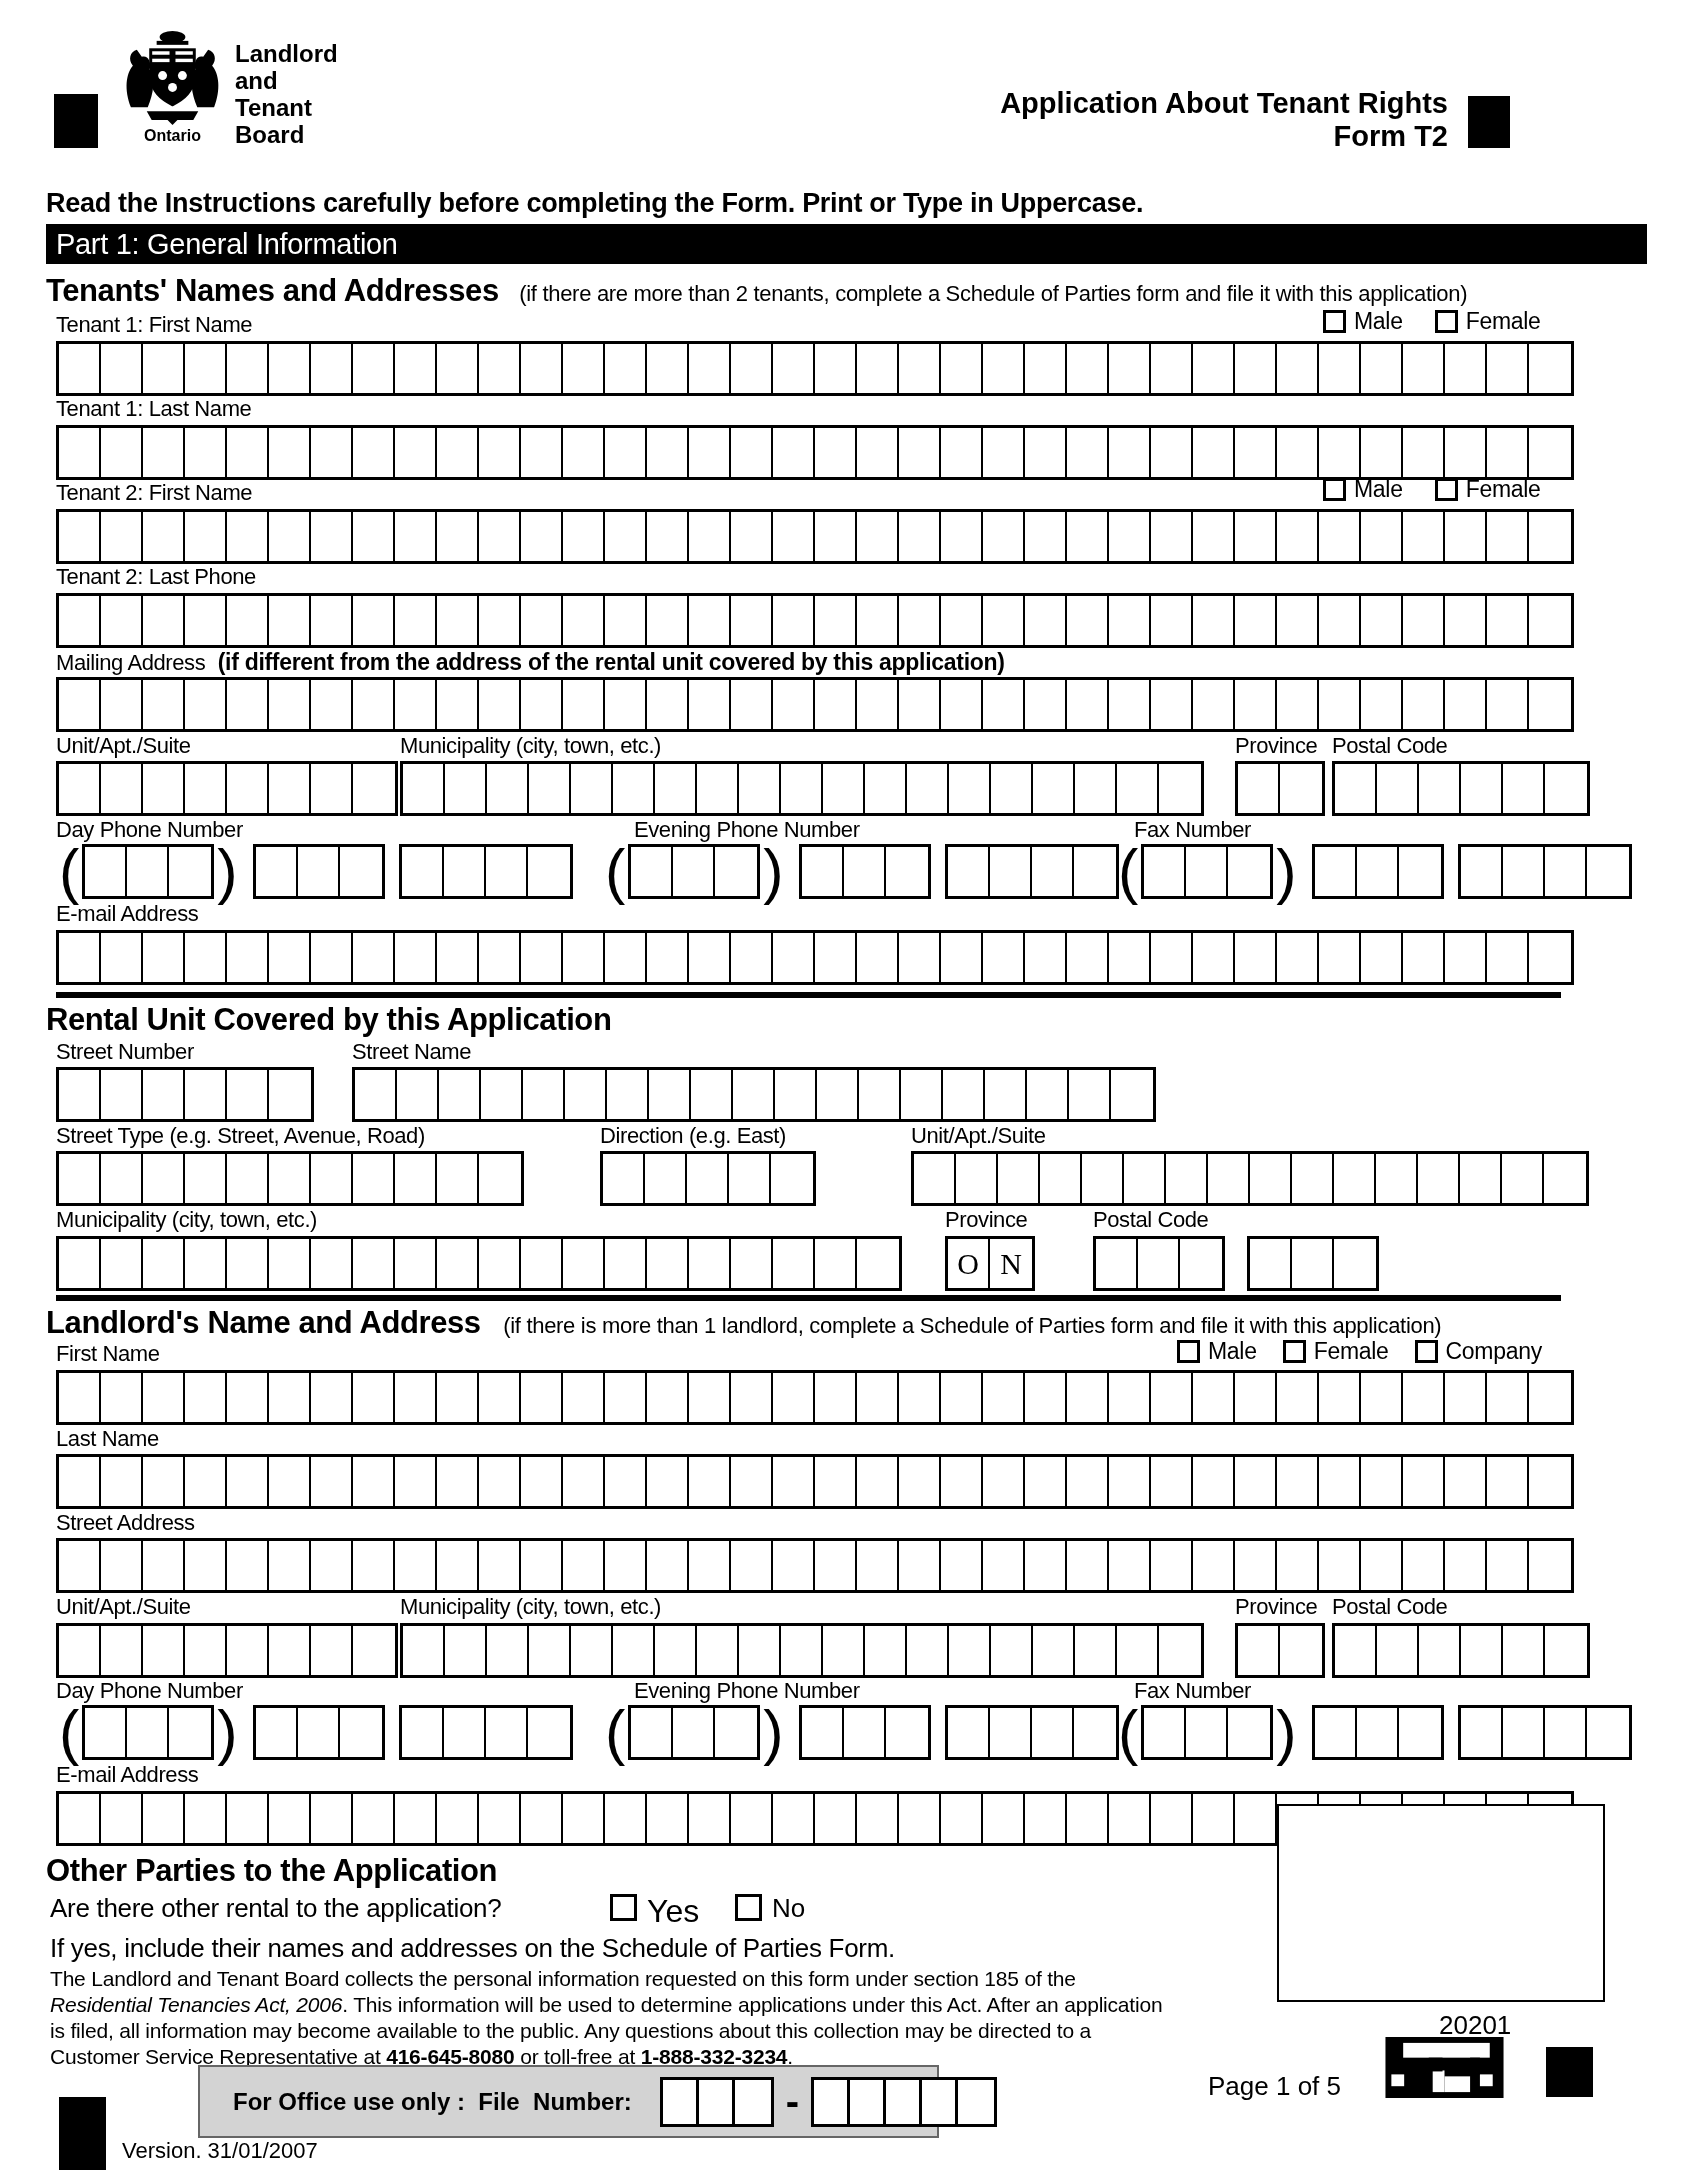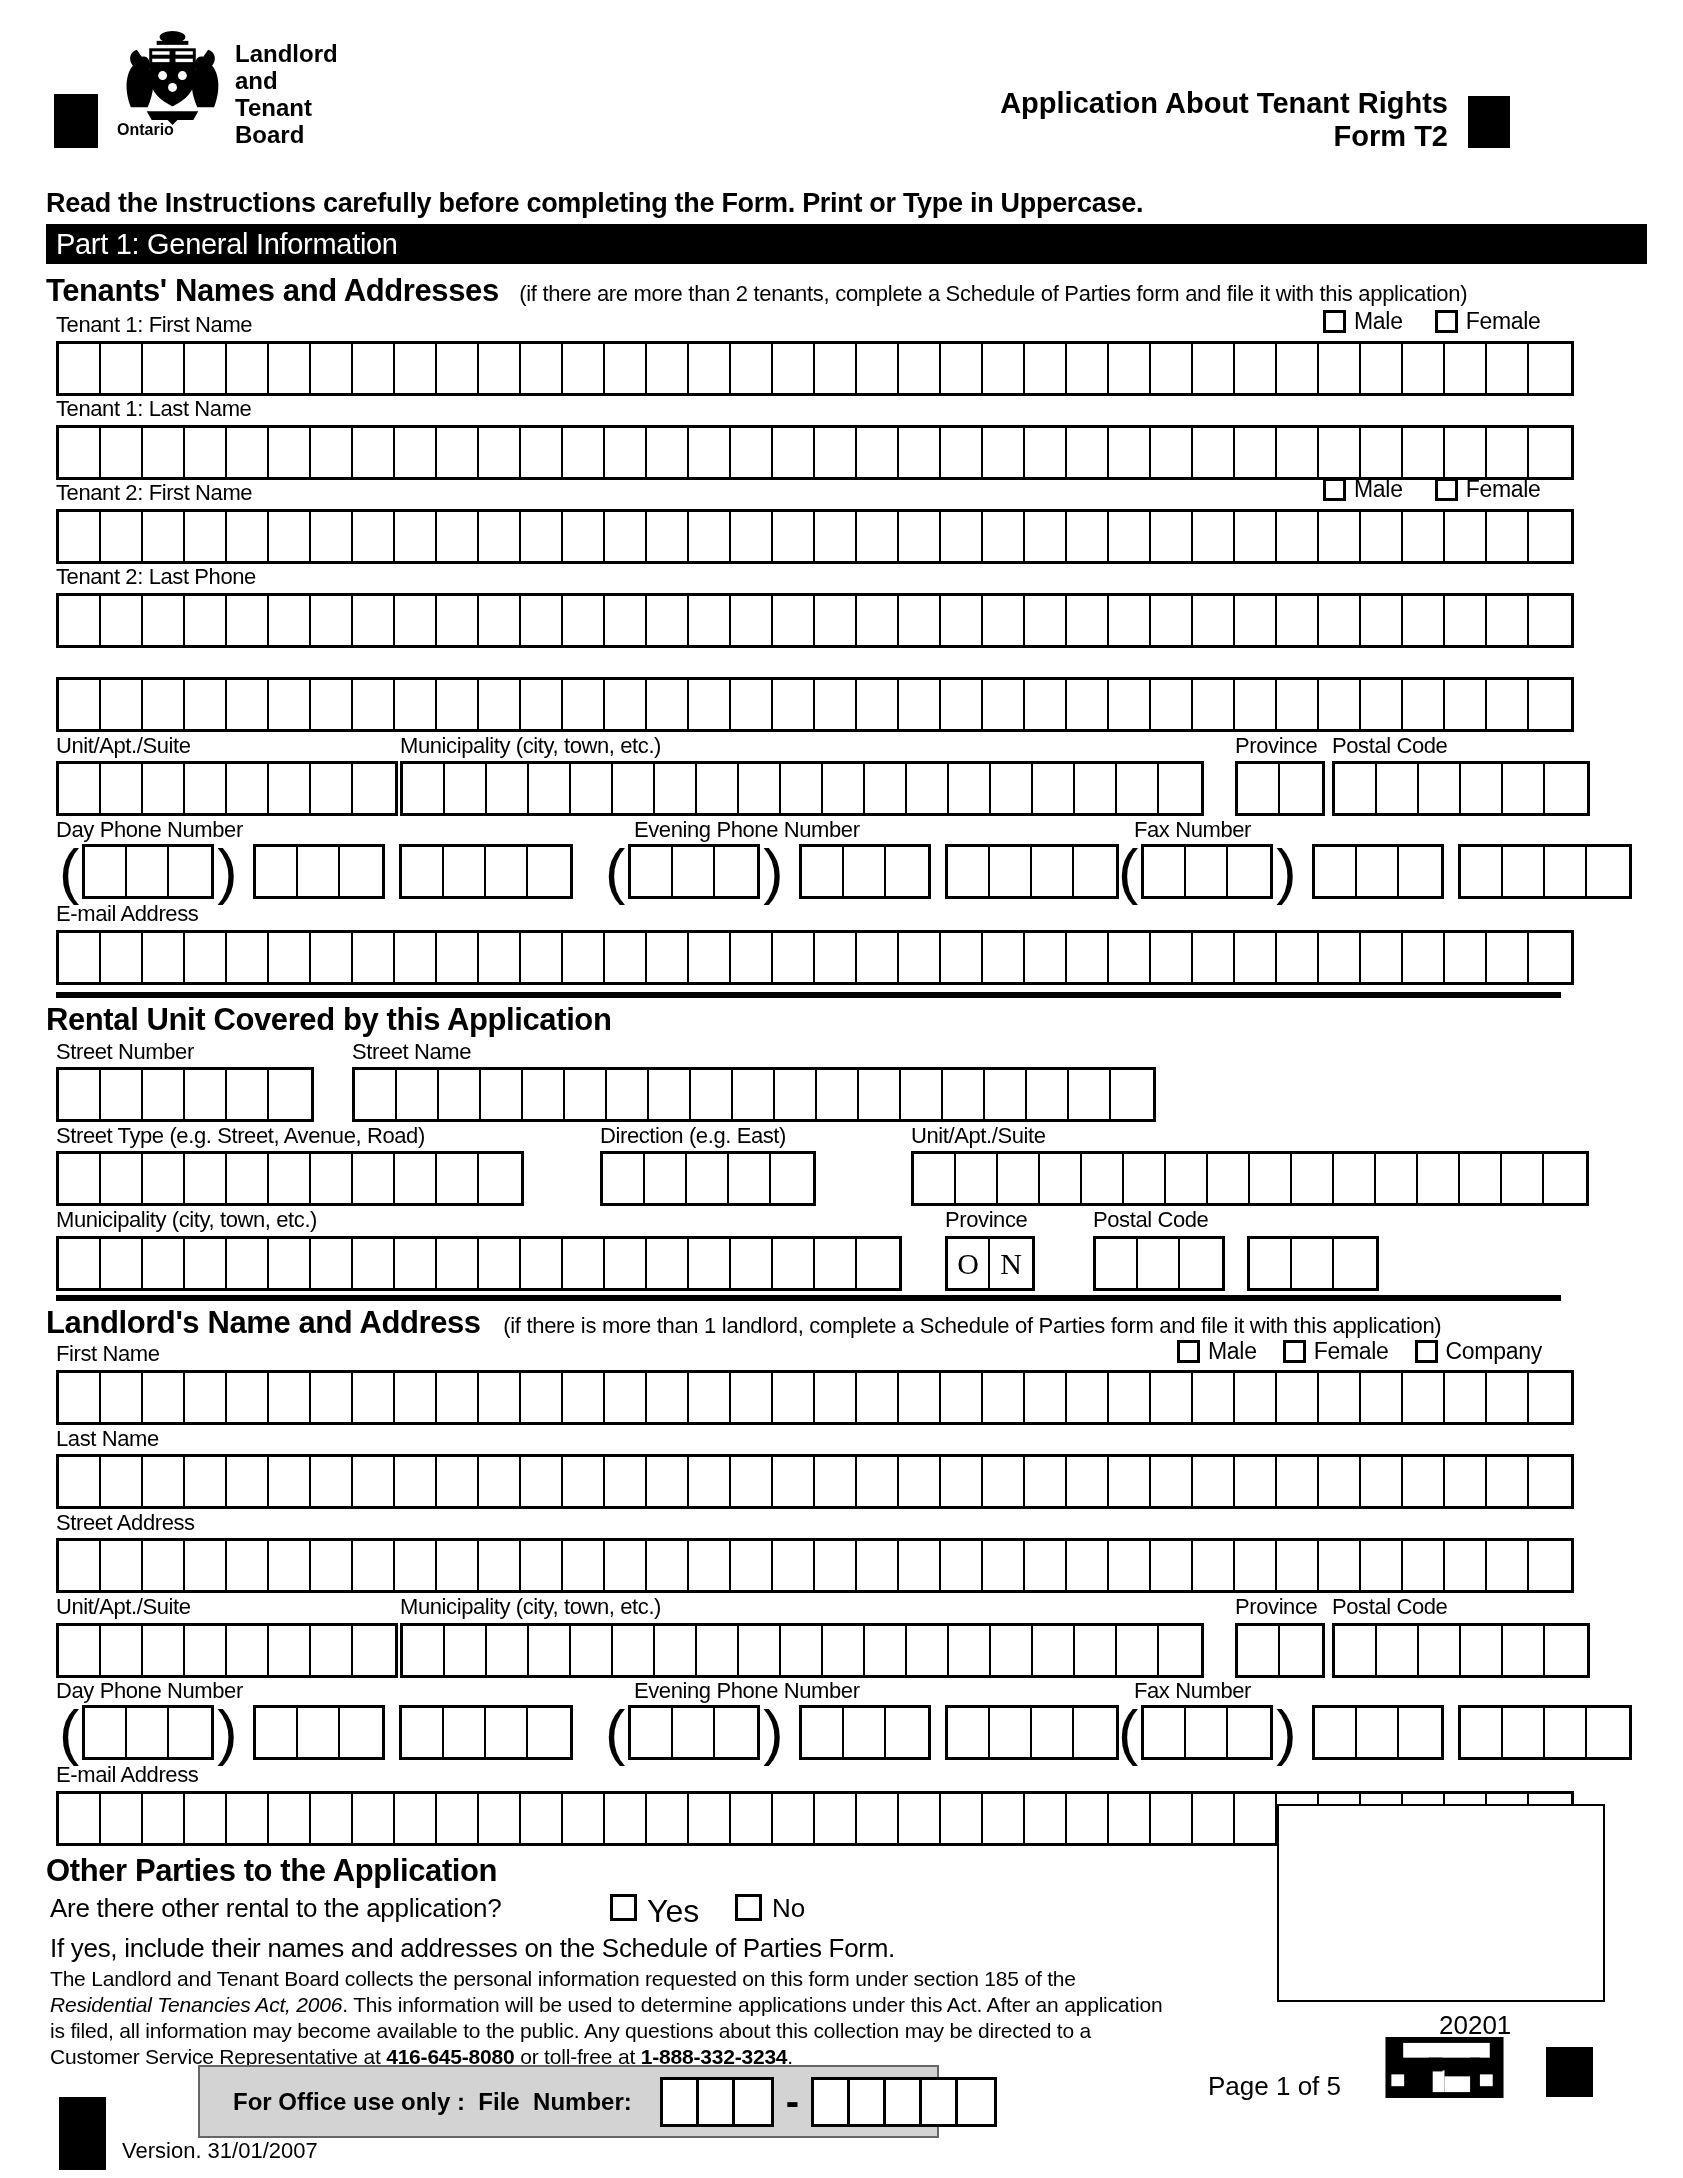--- a/index.html
+++ b/index.html
@@ -46,21 +46,21 @@
       <rect x="34" y="22" width="44" height="14" fill="#fff" stroke="#000" stroke-width="3"></rect>
       <rect x="53" y="22" width="6" height="14" fill="#000"></rect>
       <rect x="34" y="27" width="44" height="4" fill="#000"></rect>
       <path d="M34,36 h44 v12 c0,16 -10,24 -22,30 c-12,-6 -22,-14 -22,-30 z" fill="#000" stroke="#000" stroke-width="2"></path>
       <circle cx="46" cy="48" r="4.5" fill="#fff"></circle>
       <circle cx="66" cy="48" r="4.5" fill="#fff"></circle>
       <circle cx="56" cy="60" r="4.5" fill="#fff"></circle>
       <path d="M30,84 h52 l-5,9 h-16 l-5,5 l-5,-5 h-16 z" fill="#000"></path>
     </svg>
   </div>
-  <div class="a" style="left:117px;top:121px;width:111px;font-size:16px;font-weight:bold;">Ontario</div>
+  <div class="a" style="left:117px;top:127px;width:111px;text-align:center;font-size:16px;font-weight:bold;">Ontario</div>
 
   <div class="a hdrname" style="left:235px;top:40px;">Landlord
 and
 Tenant
 Board</div>
 
   <div class="a hdrtitle" style="left:792px;top:87px;width:656px;">
     <div>Application About Tenant Rights</div>
     <div>Form T2</div>
   </div>
@@ -240,20 +240,24 @@
       <div class="cell"></div>
       <div class="cell"></div>
       <div class="cell"></div>
       <div class="cell"></div>
       <div class="cell"></div>
       <div class="cell"></div>
       <div class="cell"></div>
       <div class="cell"></div>
     </div>
 
+  <div class="a" style="left:56px;top:649px;white-space:nowrap;">
+    <span class="lbl">Mailing Address</span>
+    <span style="font-size:23px;font-weight:bold;letter-spacing:-0.3px;margin-left:8px;">(if different from the address of the rental unit covered by this application)</span>
+  </div>
   <div class="a comb" style="left:56px;top:677px;">
       <div class="cell"></div>
       <div class="cell"></div>
       <div class="cell"></div>
       <div class="cell"></div>
       <div class="cell"></div>
       <div class="cell"></div>
       <div class="cell"></div>
       <div class="cell"></div>
       <div class="cell"></div>

